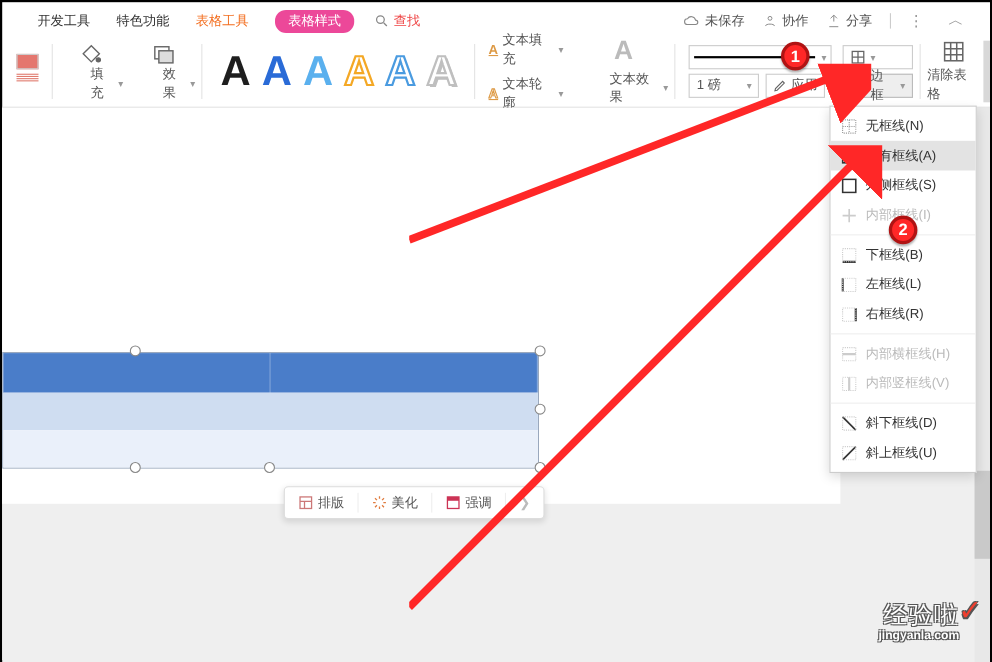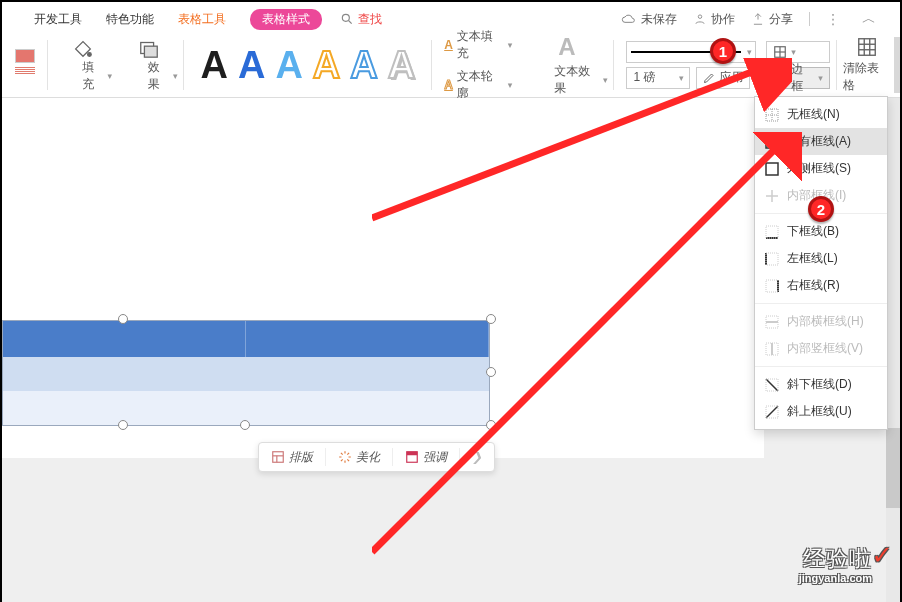--- a/index.html
+++ b/index.html
@@ -51,21 +51,21 @@
 .line-inside { height: 2px; background: #000; flex: 1; margin-right: 6px; }
 .line-row2 { display: flex; align-items: center; gap: 6px; }
 .pts-box { width: 64px; height: 22px; border: 1px solid #ccc; display: flex; align-items: center; padding: 0 6px; }
 
 .btn-border { height: 22px; border: 1px solid #ccc; display: flex; align-items: center; padding: 0 6px; gap: 4px; font-size: 12px; color: #555; cursor: default; }
 .btn-border.pressed { background: #eee; border-color: #bbb; }
 
 .clear-col { font-size: 12px; color: #555; display: flex; flex-direction: column; align-items: center; gap: 2px; }
 
 
-.canvas-wrap { position: relative; height: 504px; background: #efefef; font-style: italic; }
+.canvas-wrap { position: relative; height: 504px; background: #efefef; }
 .white-page { position: absolute; left: 0; top: 0; width: 762px; height: 360px; background: #fff; }
 .table-sel { position: absolute; left: 0; top: 222px; width: 488px; height: 106px; border: 1px solid #9aa8bd; }
 .table-sel .r1 { height: 36px; background: #4a7dc9; display: flex; }
 .table-sel .r1 div { flex: 1; border-right: 1px solid rgba(255,255,255,.3); }
 .table-sel .r2 { height: 34px; background: #cfddf1; display: flex; }
 .table-sel .r2 div { flex: 1; }
 .table-sel .r3 { height: 34px; background: #eaf0fa; display: flex; }
 .table-sel .r3 div { flex: 1; }
 .handle { position: absolute; width: 10px; height: 10px; background: #fff; border: 1px solid #888; border-radius: 50%; }
 .h-tm { left: 116px; top: 216px; }

